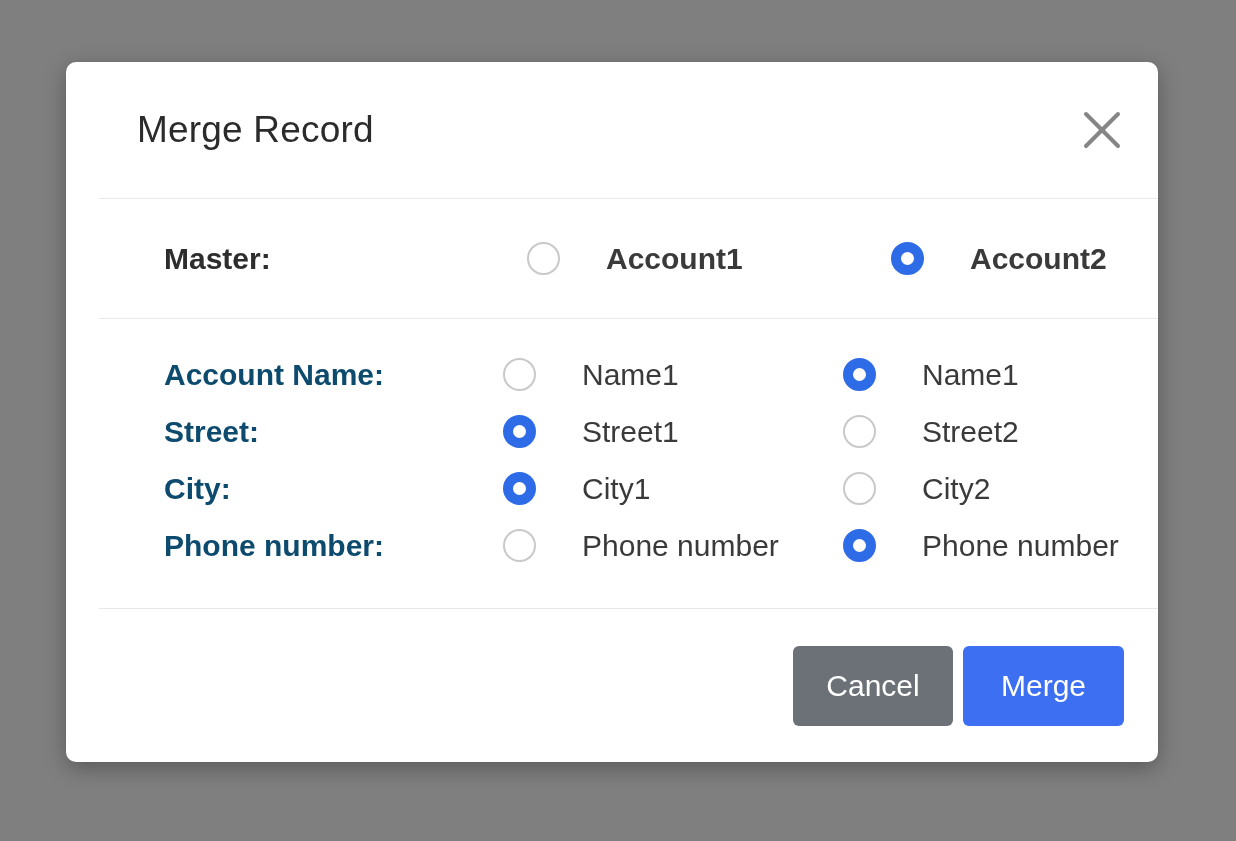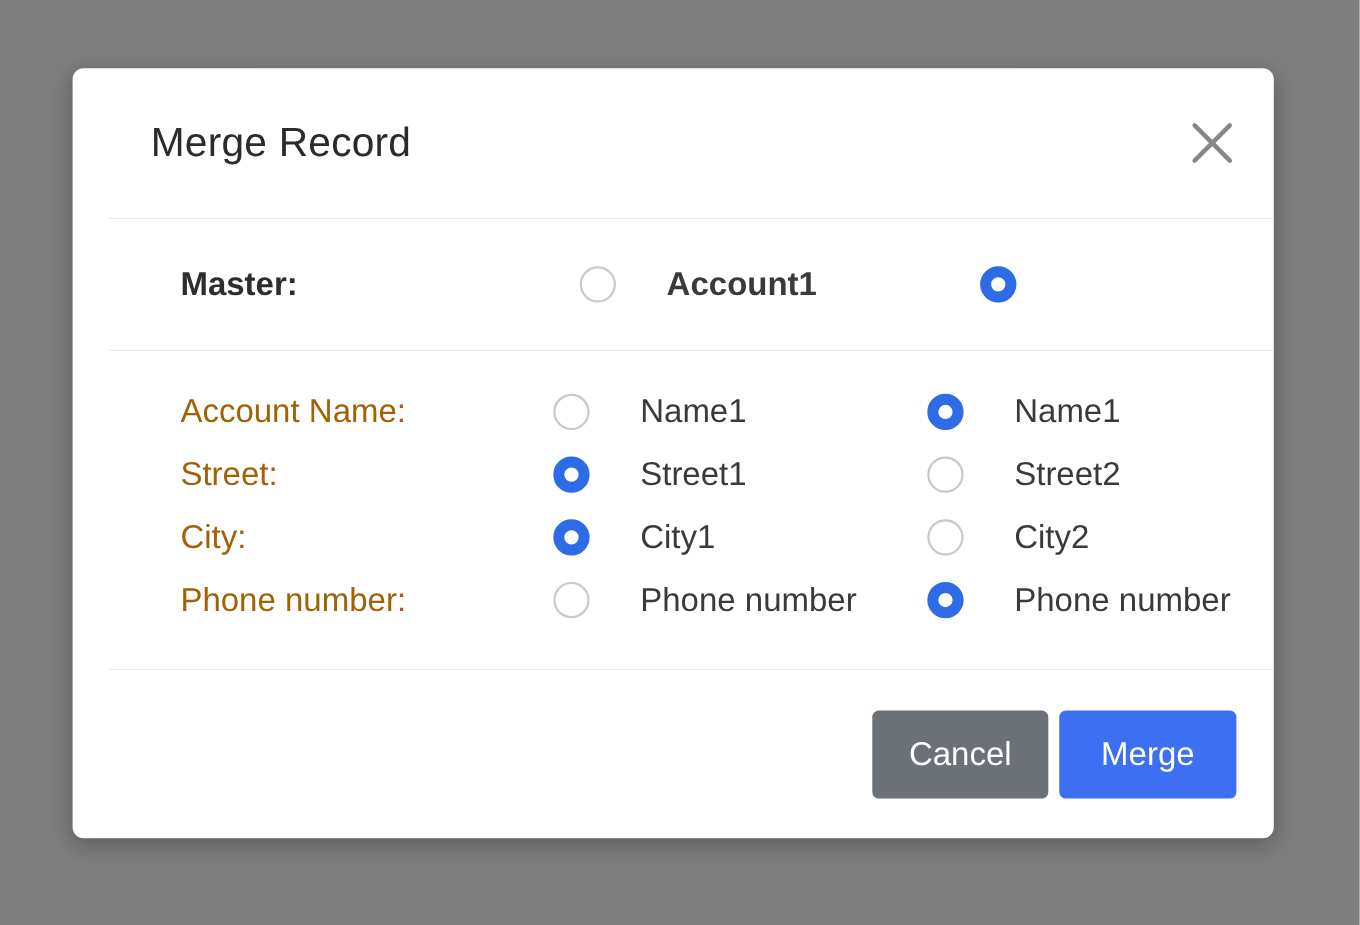--- a/index.html
+++ b/index.html
@@ -47,21 +47,21 @@
   .section-master { height: 119px; flex: none; display: flex; align-items: center; }
   .section-master .row { width: 100%; gap: 24px; }
   .section-fields {
     flex: none; height: 290px;
     padding: 27px 0 35px;
     border-top: 1px solid #e8e8e8;
     display: flex; flex-direction: column;
   }
   .section-fields .row { height: 57px; flex: none; }
   .field-label {
-    font-size: 30px; color: #a16207; font-weight: 400;
+    font-size: 30px; color: #0c4a6e; font-weight: 700;
   }
   .bold { font-weight: 700; color: #2d2d2d; }
   .opt {
     display: flex; align-items: center; gap: 20px; cursor: pointer;
   }
   .radio {
     width: 33px; height: 33px; flex: none;
     border-radius: 50%;
     background: #ffffff;
     border: 2px solid #c9c9c9;
@@ -104,20 +104,21 @@
 
     <div class="section-master">
       <div class="row">
         <div class="field-label bold">Master:</div>
         <div class="opt">
           <span class="radio"></span>
           <span class="opt-label bold">Account1</span>
         </div>
         <div class="opt">
           <span class="radio on"></span>
+          <span class="opt-label bold">Account2</span>
         </div>
       </div>
     </div>
 
     <div class="section-fields">
 
       <div class="row">
         <div class="field-label">Account Name:</div>
         <div class="opt">
           <span class="radio"></span>

